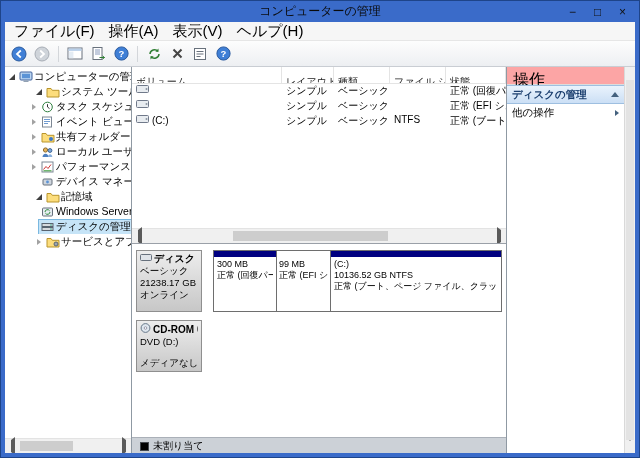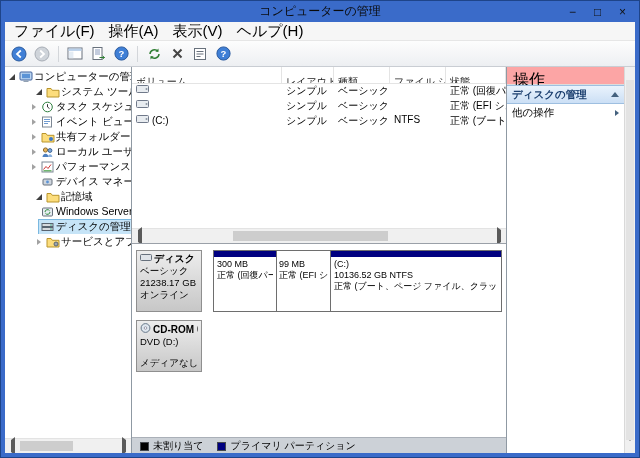--- a/index.html
+++ b/index.html
@@ -494,24 +494,20 @@
               <div class="cd-empty"></div>
             </div>
 
           </div>
 
           <div class="legend-bar">
             <span class="legend-item">
               <span class="sq sq-unalloc"></span>
               <span>未割り当て</span>
             </span>
-            <span class="legend-item">
-              <span class="sq sq-primary"></span>
-              <span>プライマリ パーティション</span>
-            </span>
           </div>
         </div>
 
       </div>
 
       <div class="actions-pane">
         <div class="actions-title">操作</div>
         <div class="actions-body">
           <div class="action-header">
             <span>ディスクの管理</span>

